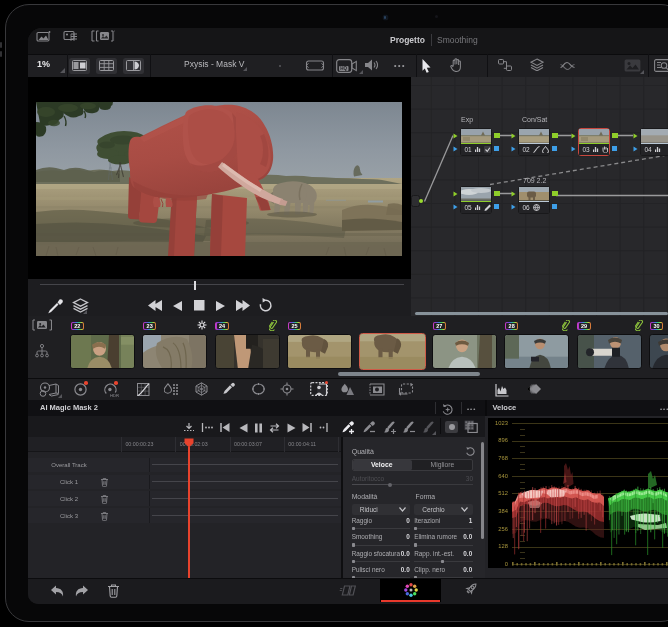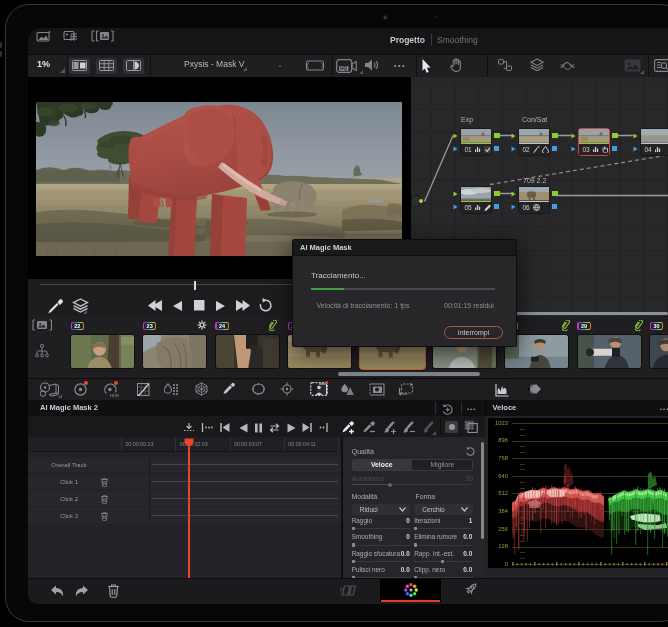--- a/index.html
+++ b/index.html
@@ -1304,23 +1304,13 @@
             <path d="M228 94 q5 7 6.5 14 l-9 0.5 q-2-7-6-13z" fill="#954039"></path>
             <path d="M97 79 Q130 98 172 92 L170 97 Q128 103 99 87z" fill="#954039" opacity="0.6"></path>
             <path d="M122 95 q4 6 2 10 l-6 0 q-2-6 0-10z M134 96 q4 6 2 9 l-6 0 q-1-5 0-9z" fill="#ac4e46"></path>
             <path d="M125 97 q3 5 1.5 8 M137 98 q2 4 1 7" stroke="#954039" stroke-width="1" fill="none"></path>
           </g>
           <path d="M186 60 C198 69 212 79 224 86 C233 91 241 95 247 97 L245 103 C237 101 227 97 217 91 C205 84 191 73 182 65z" fill="#d0a89d"></path>
           <path d="M188 61 C200 70 214 80 226 87 l-2 3 C212 83 198 73 186 64z" fill="#e0beb4" opacity="0.8"></path>
           <path d="M245 97 q5 1.5 6.5 2.5 l-2 4.5 q-5-1-6.5-1.8z" fill="#c49b90"></path>
         </svg>
       </div>
-<div style="position:absolute;left:264px;top:211px;width:225px;height:108px;background:#27272a;border-radius:2px;box-shadow:0 6px 24px rgba(0,0,0,0.65);border:1px solid #0d0d0f;">
-        <div style="position:absolute;left:0;top:0;width:100%;height:15.5px;background:#19191b;border-bottom:1px solid #0e0e10;border-radius:2px 2px 0 0;"></div>
-        <div style="position:absolute;left:7px;top:4px;font-size:7.5px;font-weight:700;color:#d2d2d6;line-height:1;">AI Magic Mask</div>
-        <div style="position:absolute;left:18px;top:31.5px;font-size:8px;color:#c9c9cd;line-height:1;">Tracciamento...</div>
-        <div style="position:absolute;left:18px;top:47.5px;width:183.5px;height:2px;background:#47474c;"></div>
-        <div style="position:absolute;left:18px;top:47.5px;width:32.5px;height:2px;background:#43a047;"></div>
-        <div style="position:absolute;left:23.5px;top:61.5px;font-size:7px;color:#909094;line-height:1;">Velocità di tracciamento: 1 fps</div>
-        <div style="position:absolute;left:151px;top:61.5px;font-size:7px;color:#909094;line-height:1;">00:01:15 residui</div>
-        <div style="position:absolute;left:151px;top:86px;width:59px;height:13px;border:1px solid #b3564c;border-radius:7px;text-align:center;font-size:7px;color:#c6c6ca;line-height:11px;">Interrompi</div>
-      </div>
 </div>
 </div>
 </body></html>

